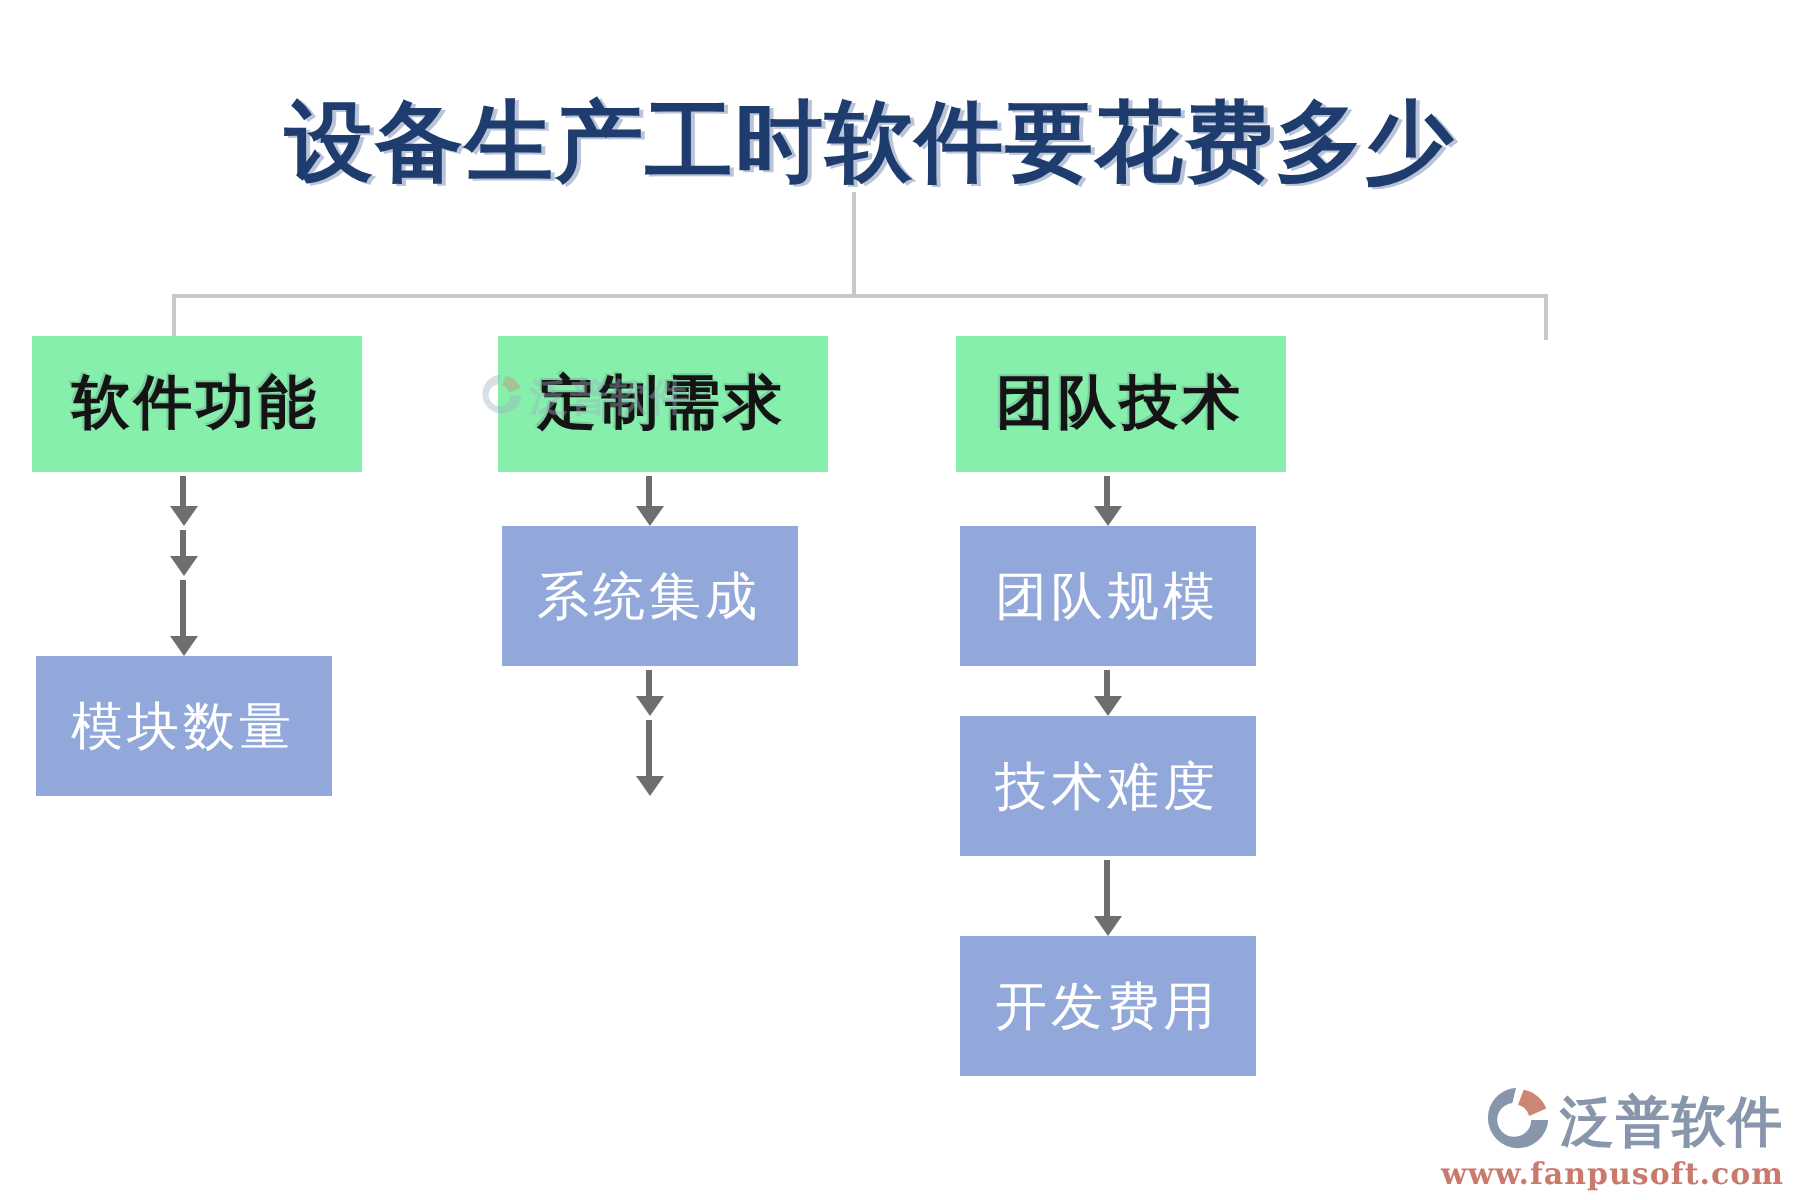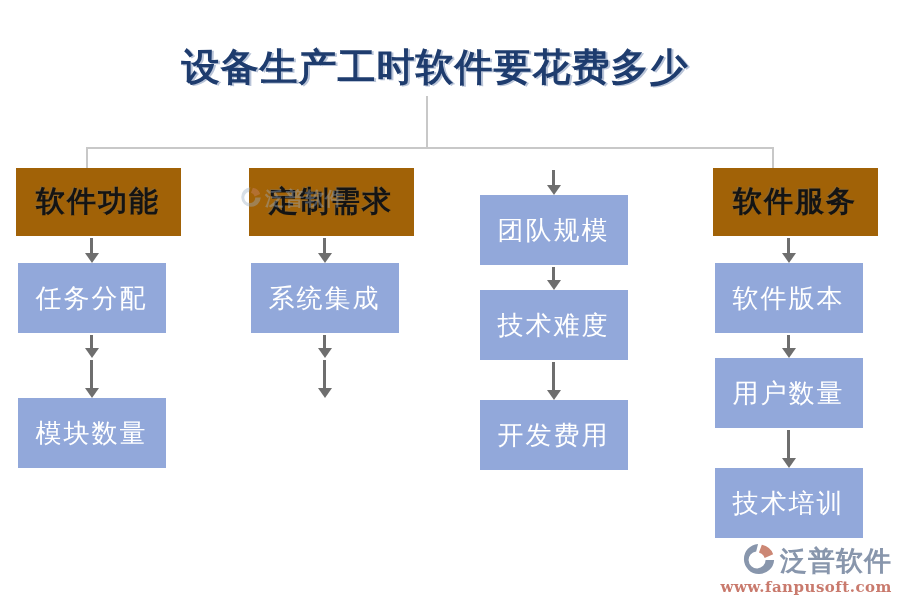--- a/index.html
+++ b/index.html
@@ -2,40 +2,40 @@
 <html><head>
 <meta charset="utf-8">
 <style>
   * { margin:0; padding:0; box-sizing:border-box; }
   body { background:#ffffff; font-family:"DejaVu Serif","Liberation Serif",serif; }
   .canvas { position:relative; width:900px; height:600px; background:#ffffff; overflow:hidden; }
 
   
   .title {
     position:absolute; top:42px; left:0; width:870px; text-align:center;
-    font-size:38px; font-weight:bold; color:#1e3c6e; letter-spacing:1px;
+    font-size:44px; font-weight:bold; color:#1e3c6e; letter-spacing:1px;
     text-shadow:2px 1px 0 #b9c4d8;
   }
 
   
   .line { position:absolute; background:#c8c8c8; }
   .line-title-v { left:426px; top:96px;  width:2px; height:52px; }
   .line-h       { left:86px;  top:147px; width:688px; height:2px; }
   .line-drop-l  { left:86px;  top:147px; width:2px; height:23px; }
   .line-drop-r  { left:772px; top:147px; width:2px; height:23px; }
 
   
   .col { position:absolute; top:168px; width:165px; display:flex; flex-direction:column; align-items:center; }
   .col-1 { left:9px; }
   .col-2 { left:242px; }
   .col-3 { left:471px; }
   .col-4 { left:706px; }
 
   .header-box {
-    width:165px; height:68px; background:#a16207;
+    width:165px; height:68px; background:#86efac;
     display:flex; align-items:center; justify-content:center;
     font-size:29px; font-weight:bold; color:#141414; letter-spacing:2px;
     text-shadow:-1px -1px 0 rgba(110,120,130,0.30);
     margin-left:13px;
   }
   .node-box {
     width:148px; height:70px; background:#92a8da;
     display:flex; align-items:center; justify-content:center;
     font-size:26px; color:#ffffff; letter-spacing:2px;
   }
@@ -73,21 +73,20 @@
   <div class="line line-h"></div>
   <div class="line line-drop-l"></div>
   <div class="line line-drop-r"></div>
 
   <div class="col col-1">
     <div class="header-box">软件功能</div>
     <div class="arrow arrow-1">
         <div class="shaft"></div>
         <div class="head"></div>
       </div>
-    <div class="node-box">任务分配</div>
     <div class="arrow arrow-2">
         <div class="shaft"></div>
         <div class="head"></div>
       </div>
     <div class="arrow arrow-3">
         <div class="shaft"></div>
         <div class="head"></div>
       </div>
     <div class="node-box">模块数量</div>
   </div>
@@ -103,55 +102,38 @@
         <div class="shaft"></div>
         <div class="head"></div>
       </div>
     <div class="arrow arrow-3">
         <div class="shaft"></div>
         <div class="head"></div>
       </div>
   </div>
 
   <div class="col col-3">
+    <div class="header-box">团队技术</div>
     <div class="arrow arrow-1">
         <div class="shaft"></div>
         <div class="head"></div>
       </div>
     <div class="node-box">团队规模</div>
     <div class="arrow arrow-2">
         <div class="shaft"></div>
         <div class="head"></div>
       </div>
     <div class="node-box">技术难度</div>
     <div class="arrow arrow-3">
         <div class="shaft"></div>
         <div class="head"></div>
       </div>
     <div class="node-box">开发费用</div>
   </div>
 
-  <div class="col col-4">
-    <div class="header-box">软件服务</div>
-    <div class="arrow arrow-1">
-        <div class="shaft"></div>
-        <div class="head"></div>
-      </div>
-    <div class="node-box">软件版本</div>
-    <div class="arrow arrow-2">
-        <div class="shaft"></div>
-        <div class="head"></div>
-      </div>
-    <div class="node-box">用户数量</div>
-    <div class="arrow arrow-3">
-        <div class="shaft"></div>
-        <div class="head"></div>
-      </div>
-    <div class="node-box">技术培训</div>
-  </div>
 
   <div class="watermark">
     <span>
       <svg width="22" height="22" viewBox="0 0 36 36">
         <path d="M17 2 A16 16 0 1 0 34 19 L25 19 A9 9 0 1 1 15 10 Z" fill="#9eb0c4"></path>
         <path d="M21 3 A16 16 0 0 1 33 13 L24 17 A9 9 0 0 0 18 11 Z" fill="#cc8774"></path>
       </svg>
     </span>
     <span class="wm-text">泛普软件</span>
   </div>

